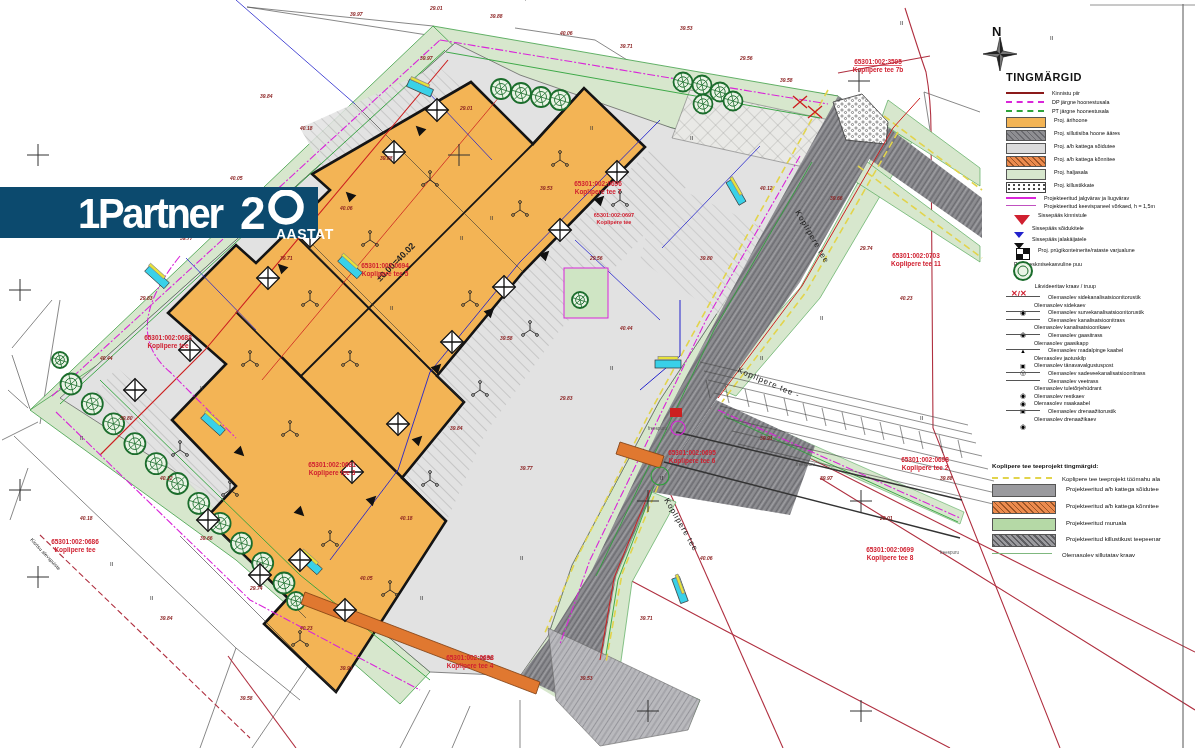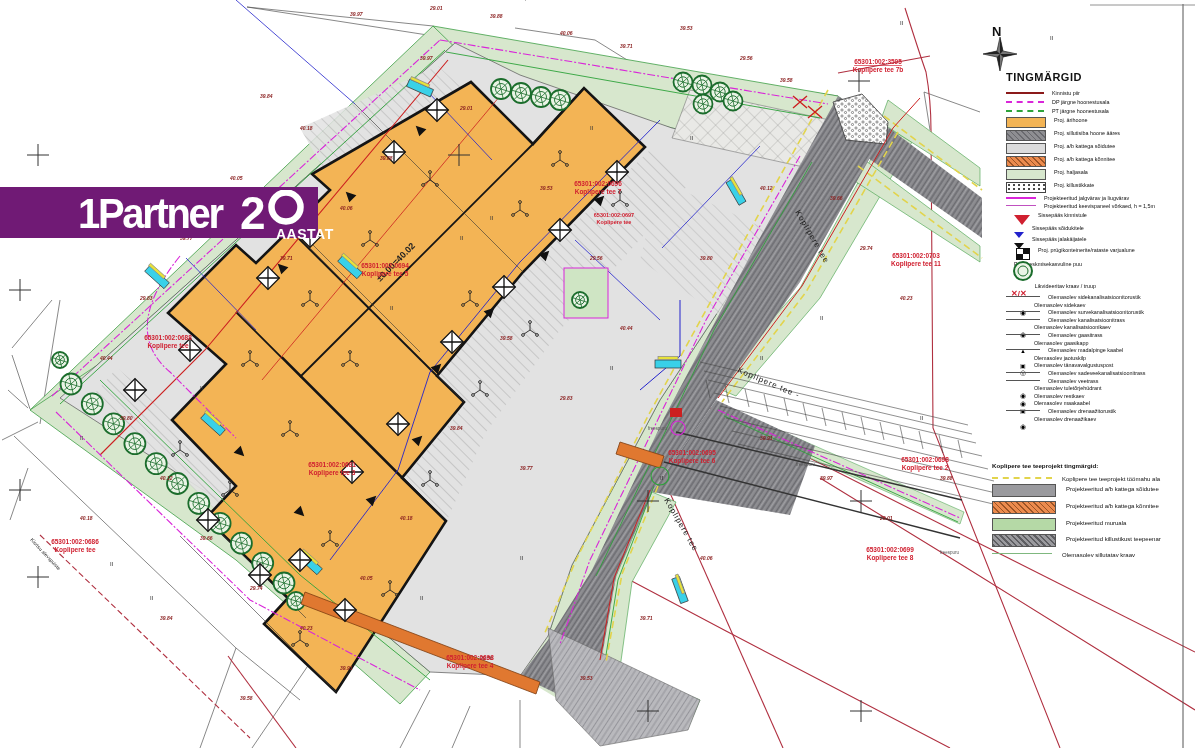--- a/index.html
+++ b/index.html
@@ -1,17 +1,17 @@
 <!DOCTYPE html>
 <html><head><meta charset="utf-8">
 <style>
 html,body{margin:0;padding:0;width:1195px;height:748px;overflow:hidden;background:#fff;font-family:"Liberation Sans",sans-serif}
 #wrap{position:relative;width:1195px;height:748px}
 svg{position:absolute;left:0;top:0}
-#logo{position:absolute;left:0;top:187px;width:318px;height:51px;background:#701a75;}
+#logo{position:absolute;left:0;top:187px;width:318px;height:51px;background:#0c4a6e;}
 #logo .t1{position:absolute;left:78px;top:2px;font-size:43px;font-weight:bold;color:#fff;letter-spacing:-2.5px;transform:scaleX(0.93);transform-origin:left}
 #logo .t2{position:absolute;left:240px;top:-1px;font-size:46px;font-weight:bold;color:#fff;letter-spacing:-1px}
 #logo .aa{position:absolute;left:276px;top:39px;font-size:14px;font-weight:bold;color:#fff;letter-spacing:0.5px}
 #leg1{position:absolute;left:1006px;top:71px;width:178px}
 #leg1 h4{margin:0 10px 6px 0;font-size:11px;letter-spacing:0.5px;color:#111}
 .lr{position:relative;clear:both;white-space:nowrap}
 .ls{display:inline-block;width:38px;vertical-align:top}
 .sw{display:inline-block;width:38px;height:9px;border:0.5px solid #555;vertical-align:top;margin-top:1px}
 .sw2{display:inline-block;width:62px;height:11px;border:0.5px solid #555;vertical-align:top;margin-top:1px}
 .lt{font-size:5.4px;color:#111;margin-left:8px;vertical-align:top;display:inline-block;margin-top:1px}

